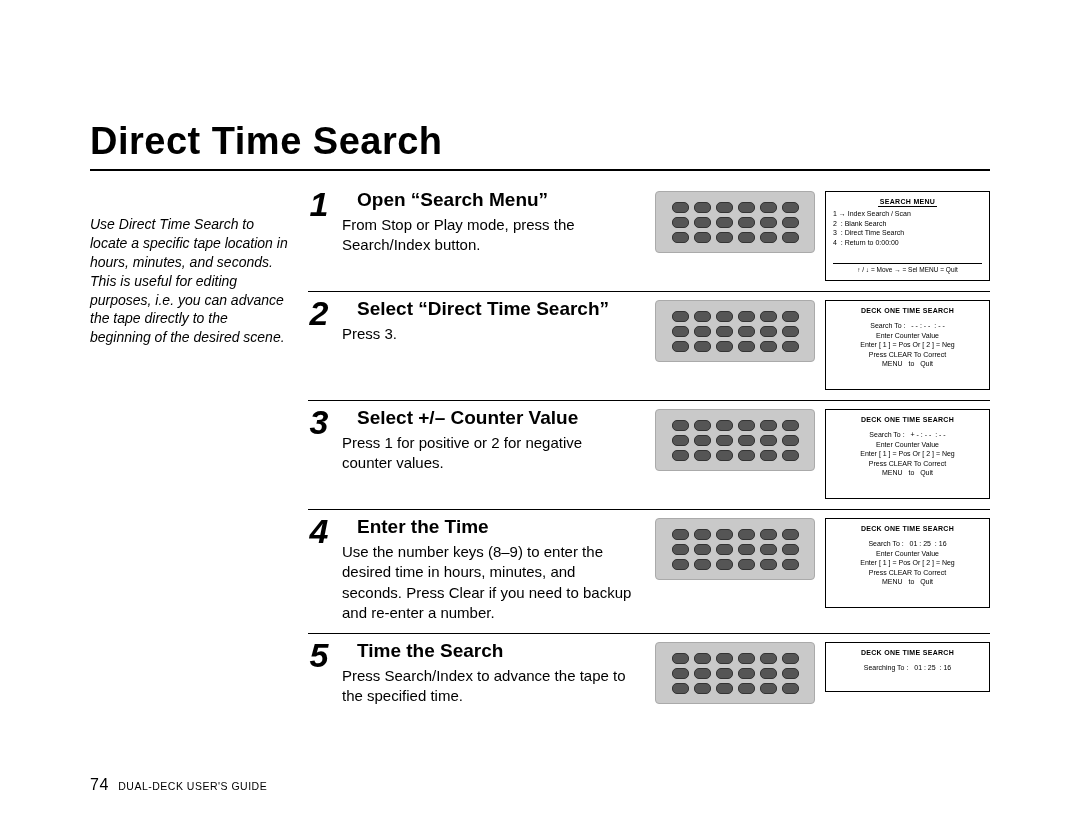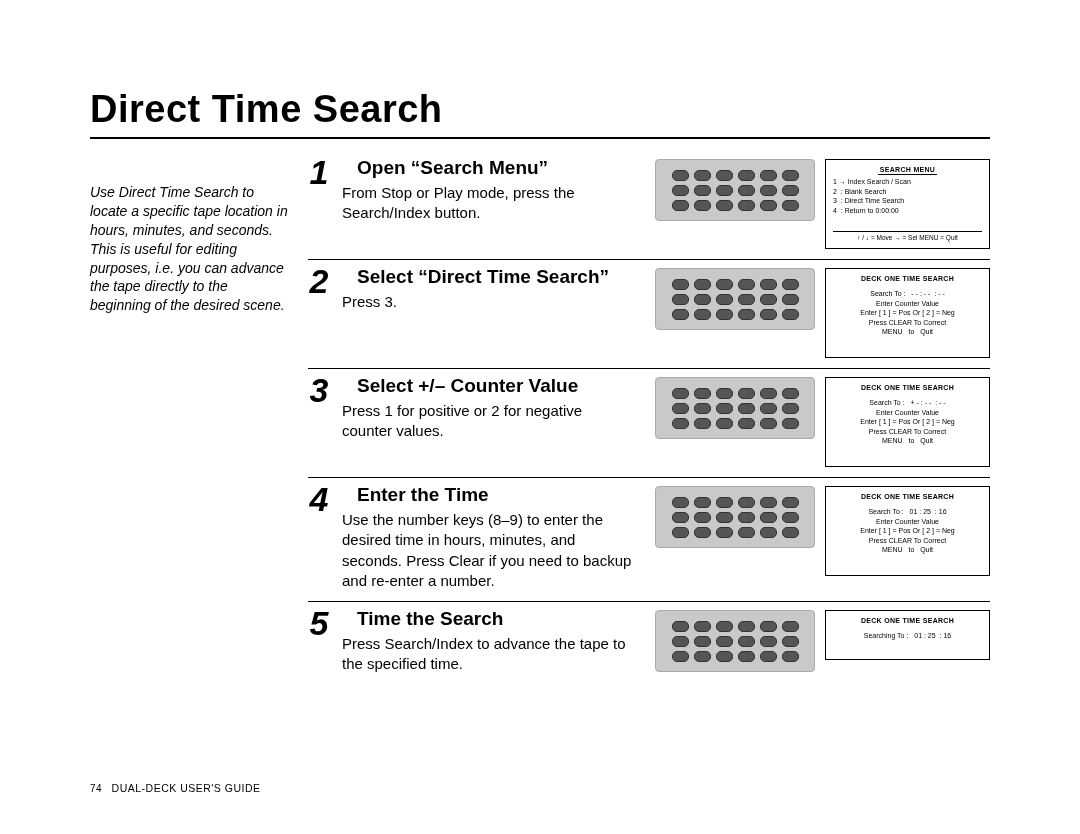--- a/index.html
+++ b/index.html
@@ -1,17 +1,17 @@
 <!DOCTYPE html>
 <html><head>
 <meta charset="utf-8">
 <style>
   * { box-sizing: border-box; margin: 0; padding: 0; }
   html, body { width: 1080px; height: 834px; background: #fff; font-family: Arial, Helvetica, sans-serif; color: #000; }
-  .page { padding: 88px 90px 40px 90px; position: relative; height: 100%; }
+  .page { padding: 120px 90px 40px 90px; position: relative; height: 100%; }
   .title { font-size: 38px; font-weight: bold; letter-spacing: 0.5px; margin-bottom: 6px; }
   .title-rule { border: none; border-top: 2px solid #000; margin-bottom: 12px; }
   .columns { display: flex; gap: 18px; }
   .sidebar { width: 200px; flex-shrink: 0; font-style: italic; font-size: 14px; line-height: 1.35; margin-top: 32px; }
   .main { flex: 1; }
   .step { display: flex; align-items: flex-start; gap: 12px; padding: 6px 0 10px 0; }
   .step + .step-rule { border: none; border-top: 1.5px solid #000; }
   .step-num { font-size: 34px; font-weight: bold; font-style: italic; width: 22px; text-align: center; line-height: 1; margin-top: -2px; }
   .step-text { flex: 1; min-width: 0; padding-right: 8px; }
   .step-title { font-size: 19px; font-weight: bold; margin-bottom: 4px; margin-left: 15px; }
@@ -36,21 +36,21 @@
     display: flex; flex-direction: column;
   }
   .osd .osd-title { text-align: center; font-weight: bold; letter-spacing: 0.3px; margin-bottom: 2px; }
   .osd .osd-title-under { border-bottom: 0.7px solid #000; display: inline-block; padding: 0 2px; }
   .osd .osd-line { white-space: pre; }
   .osd .osd-center { text-align: center; }
   .osd .osd-fill { flex: 1; }
   .osd .osd-footer { border-top: 0.7px solid #000; padding-top: 2px; font-size: 6.5px; text-align: center; }
   .osd.osd-short { height: 50px; }
   .footer { position: absolute; left: 90px; bottom: 40px; font-size: 10.5px; letter-spacing: 0.5px; }
-  .footer .pg { font-size: 10px; margin-right: 6px; }
+  .footer .pg { font-size: 16px; margin-right: 6px; }
   .footer .sc { font-variant: small-caps; }
 </style>
 </head>
 <body>
 
 <div class="page">
   <div class="title">Direct Time Search</div>
   <hr class="title-rule">
   <div class="columns">
     <div class="sidebar">Use Direct Time Search to locate a specific tape location in hours, minutes, and seconds. This is useful for editing purposes, i.e. you can advance the tape directly to the beginning of the desired scene.</div>

